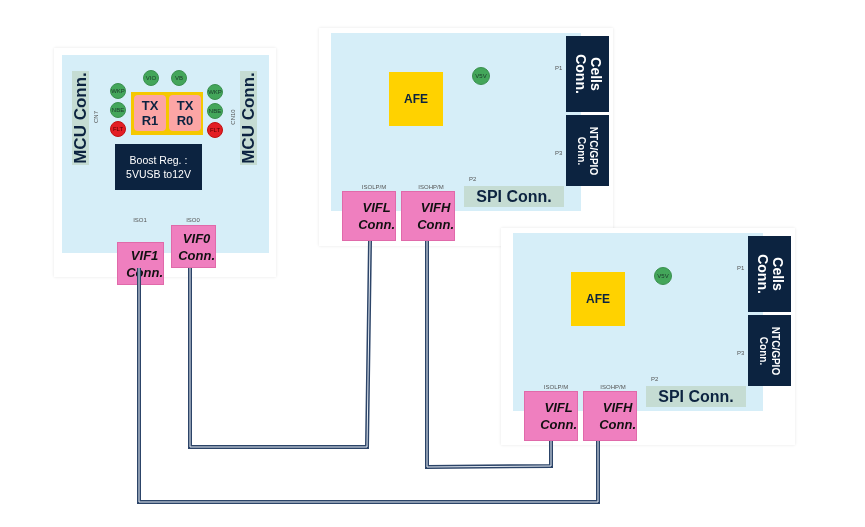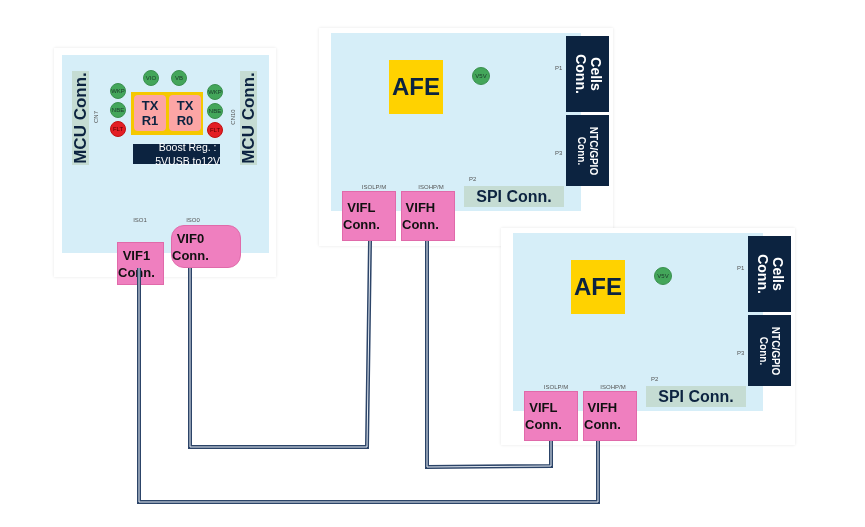--- a/index.html
+++ b/index.html
@@ -41,25 +41,25 @@
     color: #0c2340; font-weight: bold; font-size: 13px; line-height: 15px;
     display: flex; align-items: center; justify-content: center; text-align: center;
   }
   .boost {
     background: #0c2340; color: #ffffff; font-size: 10.5px; line-height: 14px;
     display: flex; align-items: center; justify-content: center; text-align: center;
   }
   .pink {
     background: #ef7fbf; border: 1px solid #e06aaa;
     color: #111111; font-weight: bold; font-size: 13px; line-height: 17px;
-    display: flex; align-items: center; justify-content: flex-start; text-align: center;
+    display: flex; align-items: center; justify-content: flex-end; text-align: center; font-style: italic;
   }
   .afe {
-    background: #ffd200; color: #0c2340; font-weight: bold; font-size: 24px;
-    display: flex; align-items: center; justify-content: center;
+    background: #ffd200; color: #0c2340; font-weight: bold; font-size: 12px;
+    display: flex; align-items: center; justify-content: center; margin-top: 12px;
   }
   .dark-conn {
     background: #0c2340; color: #ffffff; font-weight: bold;
     display: flex; align-items: center; justify-content: center;
   }
   .dark-conn span {
     display: block; transform: rotate(90deg); white-space: nowrap; text-align: center;
   }
   .spi {
     background: #c5dcd3; color: #0c2340; font-weight: bold; font-size: 16px;
@@ -101,36 +101,36 @@
       <div>R1</div>
     </div>
 </div>
 <div class="abs tx" style="left:169px;top:95px;width:32px;height:36px;">
   <div>
       <div>TX</div>
       <div>R0</div>
     </div>
 </div>
 
-<div class="abs boost" style="left:133px;top:144px;width:87px;height:20px;justify-content:flex-end;">
+<div class="abs boost" style="left:115px;top:144px;width:87px;height:46px;">
   <div>
       <div>Boost Reg. :</div>
       <div>5VUSB to12V</div>
     </div>
 </div>
 
 <div class="abs tiny" style="left:125px;top:217px;width:30px;text-align:center;">ISO1</div>
 <div class="abs pink" style="left:117px;top:242px;width:47px;height:43px;">
   <div>
       <div>VIF1</div>
       <div>Conn.</div>
     </div>
 </div>
 <div class="abs tiny" style="left:178px;top:217px;width:30px;text-align:center;">ISO0</div>
-<div class="abs pink" style="left:171px;top:225px;width:70px;height:43px;border-radius:13px;">
+<div class="abs pink" style="left:171px;top:225px;width:45px;height:43px;">
   <div>
       <div>VIF0</div>
       <div>Conn.</div>
     </div>
 </div>
 
 <div class="abs card" style="left:319px;top:28px;width:294px;height:218px;"></div>
 <div class="abs board-bg" style="left:331px;top:33px;width:250px;height:178px;"></div>
 <div class="abs afe" style="left:389px;top:60px;width:54px;height:54px;">AFE</div>
 <div class="abs dot green" style="left:472px;top:67px;width:18px;height:18px;">V5V</div>

